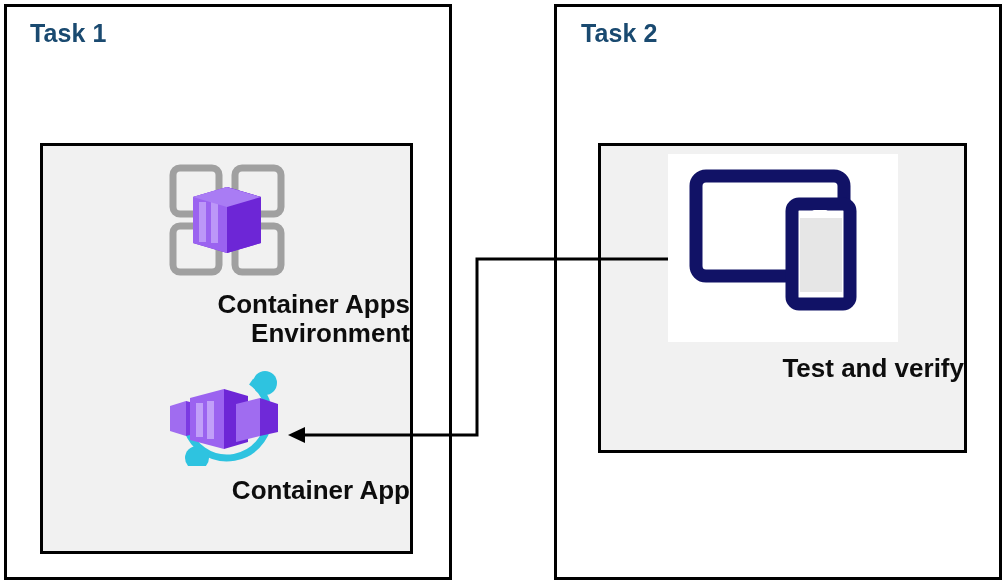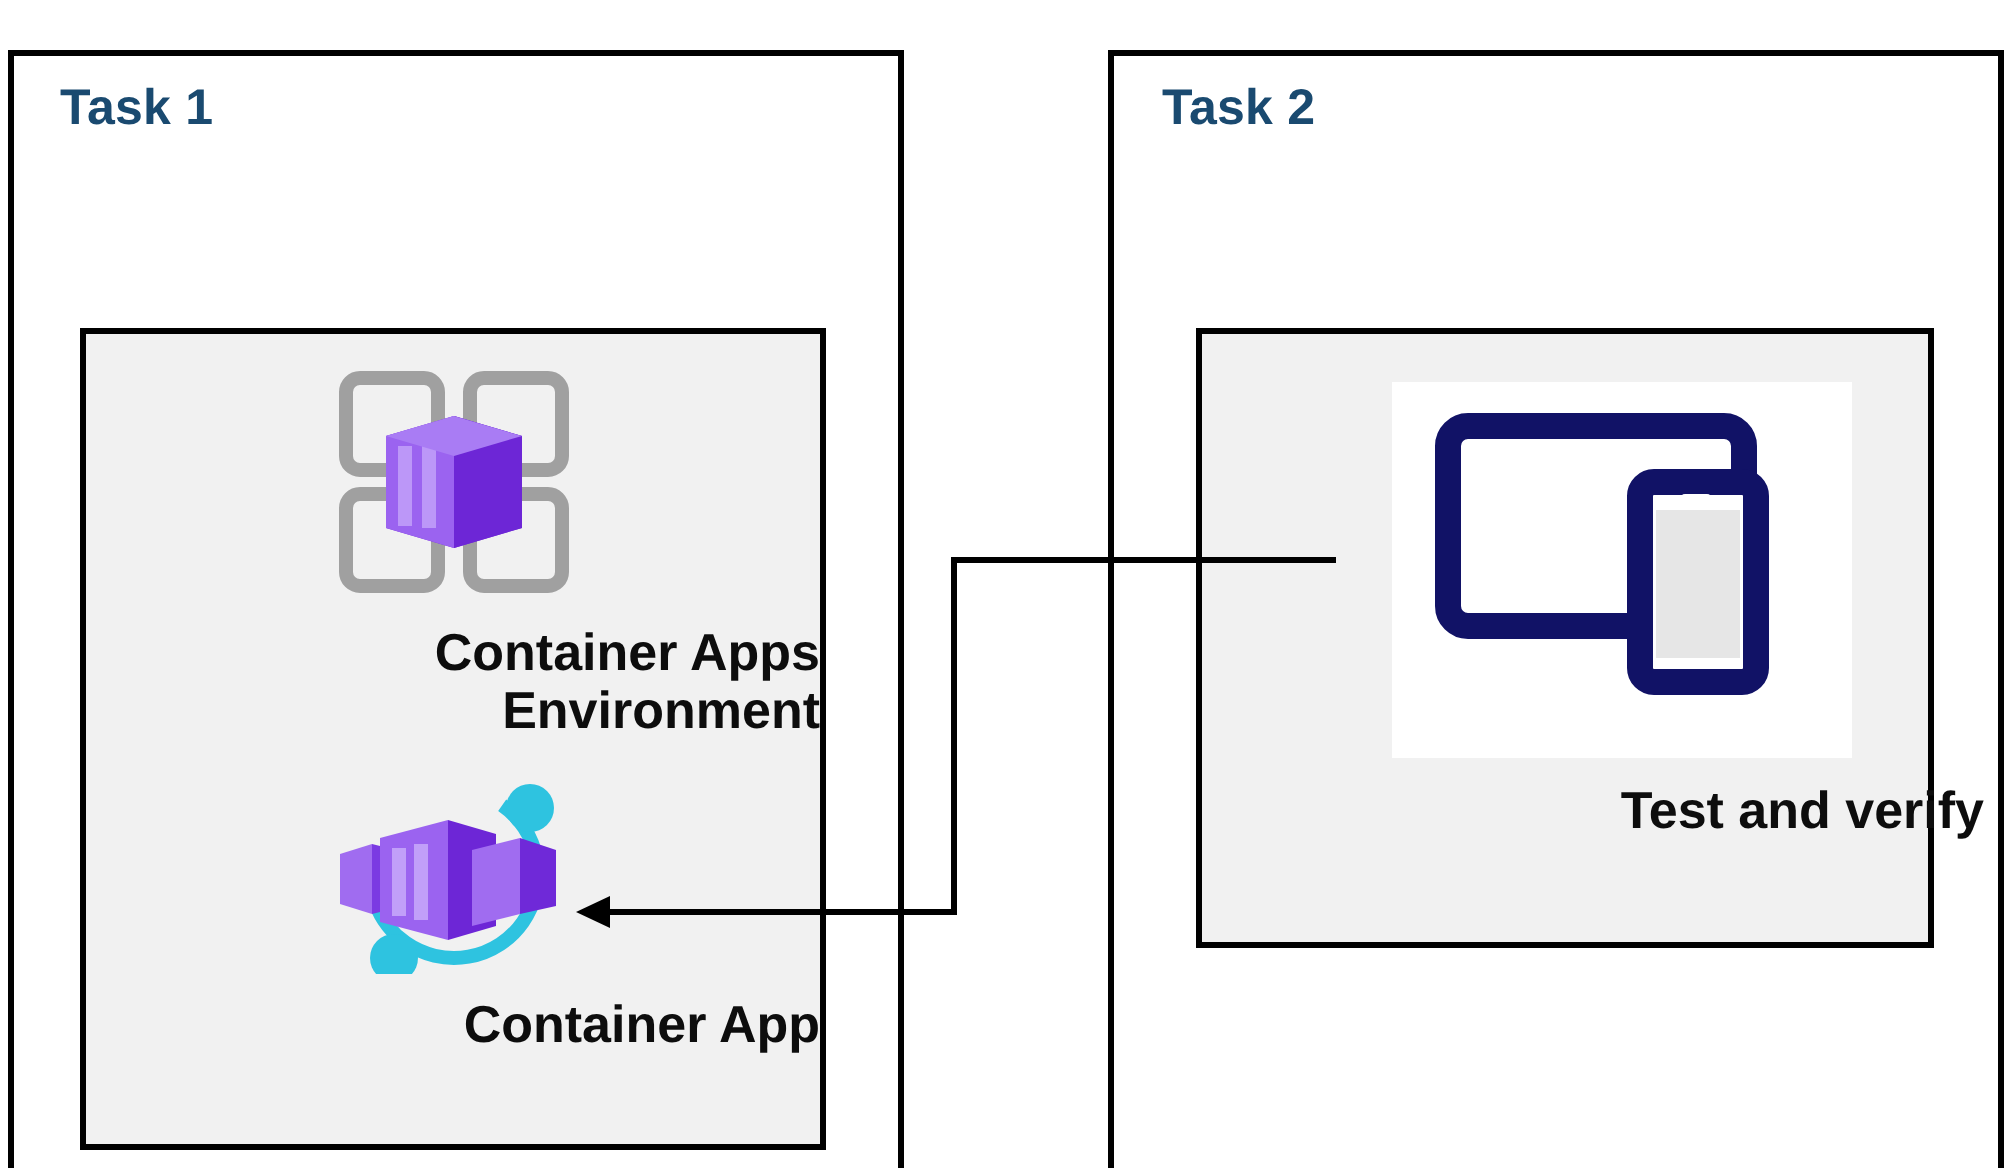--- a/index.html
+++ b/index.html
@@ -13,21 +13,20 @@
     font-family: "Liberation Sans", sans-serif;
     overflow: hidden;
     position: relative;
   }
   #canvas {
     position: absolute;
     left: 0; top: 0;
     width: 1006px;
     height: 452px;
     background: #ffffff;
-    margin-top: 21px;
   }
 
   
   .task-panel {
     position: absolute;
     border: 3px solid #000000;
     background: #ffffff;
     box-sizing: border-box;
   }
   #task1-panel { left: 4px;   top: 4px; width: 448px; height: 576px; }
@@ -80,21 +79,21 @@
     font-size: 26px;
     font-weight: bold;
     color: #0d0d0d;
     line-height: 1.12;
     margin-top: 6px;
     white-space: pre-line;
     text-align: right;
   }
   #cae-node { top: 14px; }
   #ca-node  { top: 220px; }
-  #tv-node  { top: 24px; padding-left: 28px; }
+  #tv-node  { top: 8px; }
 
   .icon-wrap { display: inline-block; line-height: 0; }
 
   
   #tv-plate {
     display: inline-block;
     background: #ffffff;
     width: 230px;
     height: 188px;
     line-height: 0;

